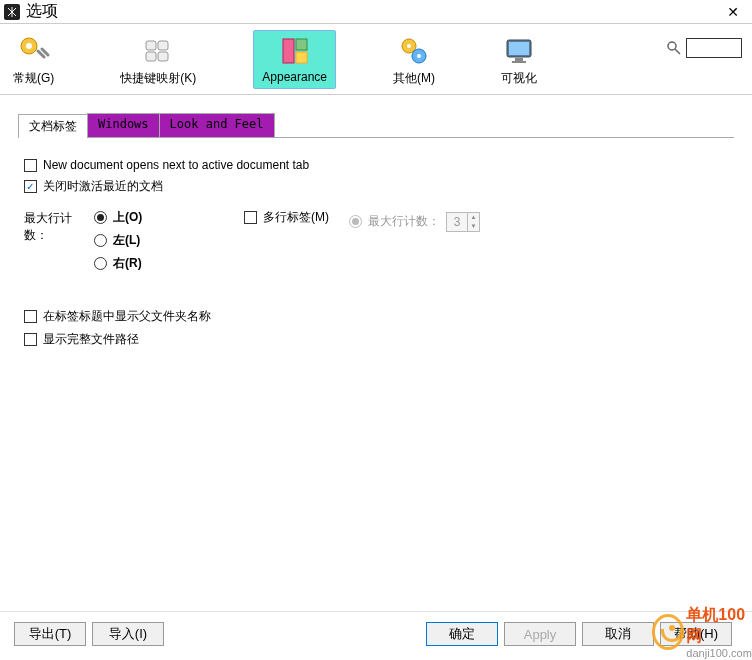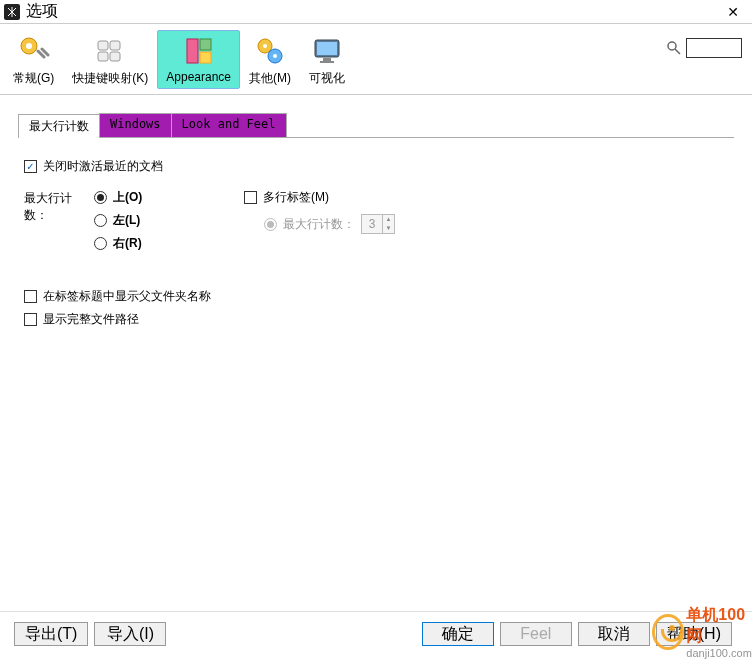--- a/index.html
+++ b/index.html
@@ -37,20 +37,21 @@
       display: flex; align-items: center; justify-content: center;
       cursor: pointer;
       font-size: 14px;
     }
 
     .toolbar {
       display: flex;
       align-items: flex-start;
       padding: 6px 4px 2px 4px;
       border-bottom: 1px solid #ccc;
+      gap: 48px;
     }
     .toolbar-item {
       display: flex;
       flex-direction: column;
       align-items: center;
       padding: 4px 8px;
       cursor: pointer;
       border: 1px solid transparent;
       border-radius: 2px;
       min-width: 50px;
@@ -154,21 +155,21 @@
       background: #fff;
     }
     .radio.checked::before {
       content: "";
       width: 7px; height: 7px;
       background: #222;
       border-radius: 50%;
     }
     .subgroup {
       display: flex;
-      flex-direction: column;
+      flex-direction: row;
     }
     .sub-checkbox-row {
       display: flex;
       align-items: center;
       margin-bottom: 8px;
     }
     .disabled-row {
       color: #999;
       display: flex;
       align-items: center;
@@ -205,21 +206,21 @@
       align-items: center;
       border-top: 1px solid #e0e0e0;
     }
     .btn {
       min-width: 72px;
       height: 24px;
       padding: 0 10px;
       border: 1px solid #999;
       background: #f0f0f0;
       cursor: pointer;
-      font-size: 16px;
+      font-size: 13px;
       margin-right: 6px;
       font-family: inherit;
     }
     .btn.primary { border-color: #0078d7; }
     .btn:disabled { color: #aaa; cursor: default; }
     .footer-spacer { flex: 1; }
 
     .watermark {
       position: absolute;
       right: 0; bottom: 6px;
@@ -332,26 +333,30 @@
           <circle cx="6" cy="6" r="4" fill="none" stroke="#666" stroke-width="1.5"></circle>
           <line x1="9" y1="9" x2="14" y2="14" stroke="#666" stroke-width="1.5"></line>
         </svg>
     </span>
     <input class="search-input" type="text" value="" style="">
   </div>
 </div>
 
 <div class="content">
   <div class="tabs">
-    <div class="tab active">最大行计数</div>
+    <div class="tab active">文档标签</div>
     <div class="tab">Windows</div>
     <div class="tab">Look and Feel</div>
   </div>
 
   <div class="tab-panel">
+    <div class="checkbox-row">
+      <span class="checkbox"></span>
+      <span>New document opens next to active document tab</span>
+    </div>
     <div class="checkbox-row">
       <span class="checkbox checked"></span>
       <span>关闭时激活最近的文档</span>
     </div>
 
     <div class="radio-group">
       <div class="radio-label-col">最大行计数：</div>
       <div class="radio-col">
         <div class="radio-row">
           <span class="radio checked"></span>
@@ -396,21 +401,21 @@
       </div>
     </div>
   </div>
 </div>
 
 <div class="footer">
   <button class="btn">导出(T)</button>
   <button class="btn">导入(I)</button>
   <div class="footer-spacer"></div>
   <button class="btn primary">确定</button>
-  <button class="btn" disabled="">Feel</button>
+  <button class="btn" disabled="">Apply</button>
   <button class="btn">取消</button>
   <button class="btn">帮助(H)</button>
 </div>
 
 <div class="watermark">
   <div class="wm-circle"></div>
   <div class="wm-text">
     <span class="line1">单机100网</span>
     <span class="line2">danji100.com</span>
   </div>

